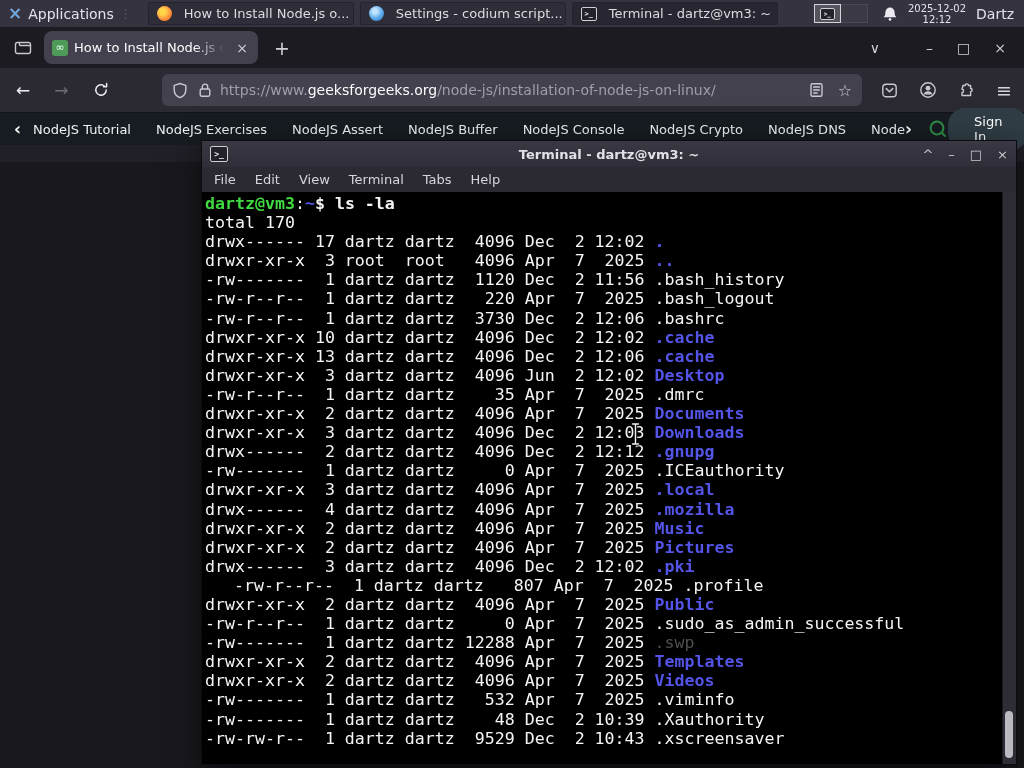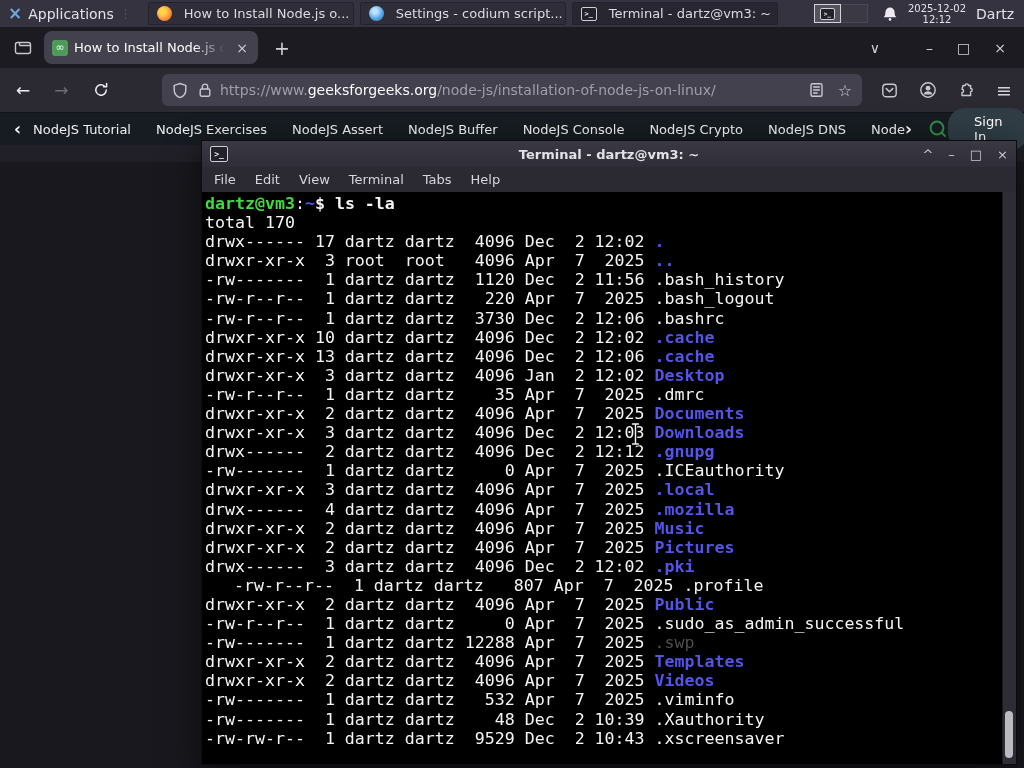--- a/index.html
+++ b/index.html
@@ -282,21 +282,21 @@
       <div class="t-out">
           <div class="tline"><span style="color: rgb(65, 217, 65); font-weight: bold;">dartz@vm3</span><span style="color: rgb(245, 245, 245);">:</span><span style="color: rgb(84, 84, 232); font-weight: bold;">~</span><span style="color: rgb(245, 245, 245); font-weight: bold;">$ ls -la</span></div>
           <div class="tline"><span style="color: rgb(245, 245, 245);">total 170</span></div>
           <div class="tline"><span style="color: rgb(245, 245, 245);">drwx------ 17 dartz dartz  4096 Dec  2 12:02 </span><span style="color: rgb(84, 84, 232); font-weight: bold;">.</span></div>
           <div class="tline"><span style="color: rgb(245, 245, 245);">drwxr-xr-x  3 root  root   4096 Apr  7  2025 </span><span style="color: rgb(84, 84, 232); font-weight: bold;">..</span></div>
           <div class="tline"><span style="color: rgb(245, 245, 245);">-rw-------  1 dartz dartz  1120 Dec  2 11:56 .bash_history</span></div>
           <div class="tline"><span style="color: rgb(245, 245, 245);">-rw-r--r--  1 dartz dartz   220 Apr  7  2025 .bash_logout</span></div>
           <div class="tline"><span style="color: rgb(245, 245, 245);">-rw-r--r--  1 dartz dartz  3730 Dec  2 12:06 .bashrc</span></div>
           <div class="tline"><span style="color: rgb(245, 245, 245);">drwxr-xr-x 10 dartz dartz  4096 Dec  2 12:02 </span><span style="color: rgb(84, 84, 232); font-weight: bold;">.cache</span></div>
           <div class="tline"><span style="color: rgb(245, 245, 245);">drwxr-xr-x 13 dartz dartz  4096 Dec  2 12:06 </span><span style="color: rgb(84, 84, 232); font-weight: bold;">.cache</span></div>
-          <div class="tline"><span style="color: rgb(245, 245, 245);">drwxr-xr-x  3 dartz dartz  4096 Jan  2 12:02 </span><span style="color: rgb(84, 84, 232); font-weight: bold;">Desktop</span></div>
+          <div class="tline"><span style="color: rgb(245, 245, 245);">drwxr-xr-x  3 dartz dartz  4096 Jun  2 12:02 </span><span style="color: rgb(84, 84, 232); font-weight: bold;">Desktop</span></div>
           <div class="tline"><span style="color: rgb(245, 245, 245);">-rw-r--r--  1 dartz dartz    35 Apr  7  2025 .dmrc</span></div>
           <div class="tline"><span style="color: rgb(245, 245, 245);">drwxr-xr-x  2 dartz dartz  4096 Apr  7  2025 </span><span style="color: rgb(84, 84, 232); font-weight: bold;">Documents</span></div>
           <div class="tline"><span style="color: rgb(245, 245, 245);">drwxr-xr-x  3 dartz dartz  4096 Dec  2 12:03 </span><span style="color: rgb(84, 84, 232); font-weight: bold;">Downloads</span></div>
           <div class="tline"><span style="color: rgb(245, 245, 245);">drwx------  2 dartz dartz  4096 Dec  2 12:12 </span><span style="color: rgb(84, 84, 232); font-weight: bold;">.gnupg</span></div>
           <div class="tline"><span style="color: rgb(245, 245, 245);">-rw-------  1 dartz dartz     0 Apr  7  2025 .ICEauthority</span></div>
           <div class="tline"><span style="color: rgb(245, 245, 245);">drwxr-xr-x  3 dartz dartz  4096 Apr  7  2025 </span><span style="color: rgb(84, 84, 232); font-weight: bold;">.local</span></div>
           <div class="tline"><span style="color: rgb(245, 245, 245);">drwx------  4 dartz dartz  4096 Apr  7  2025 </span><span style="color: rgb(84, 84, 232); font-weight: bold;">.mozilla</span></div>
           <div class="tline"><span style="color: rgb(245, 245, 245);">drwxr-xr-x  2 dartz dartz  4096 Apr  7  2025 </span><span style="color: rgb(84, 84, 232); font-weight: bold;">Music</span></div>
           <div class="tline"><span style="color: rgb(245, 245, 245);">drwxr-xr-x  2 dartz dartz  4096 Apr  7  2025 </span><span style="color: rgb(84, 84, 232); font-weight: bold;">Pictures</span></div>
           <div class="tline"><span style="color: rgb(245, 245, 245);">drwx------  3 dartz dartz  4096 Dec  2 12:02 </span><span style="color: rgb(84, 84, 232); font-weight: bold;">.pki</span></div>

